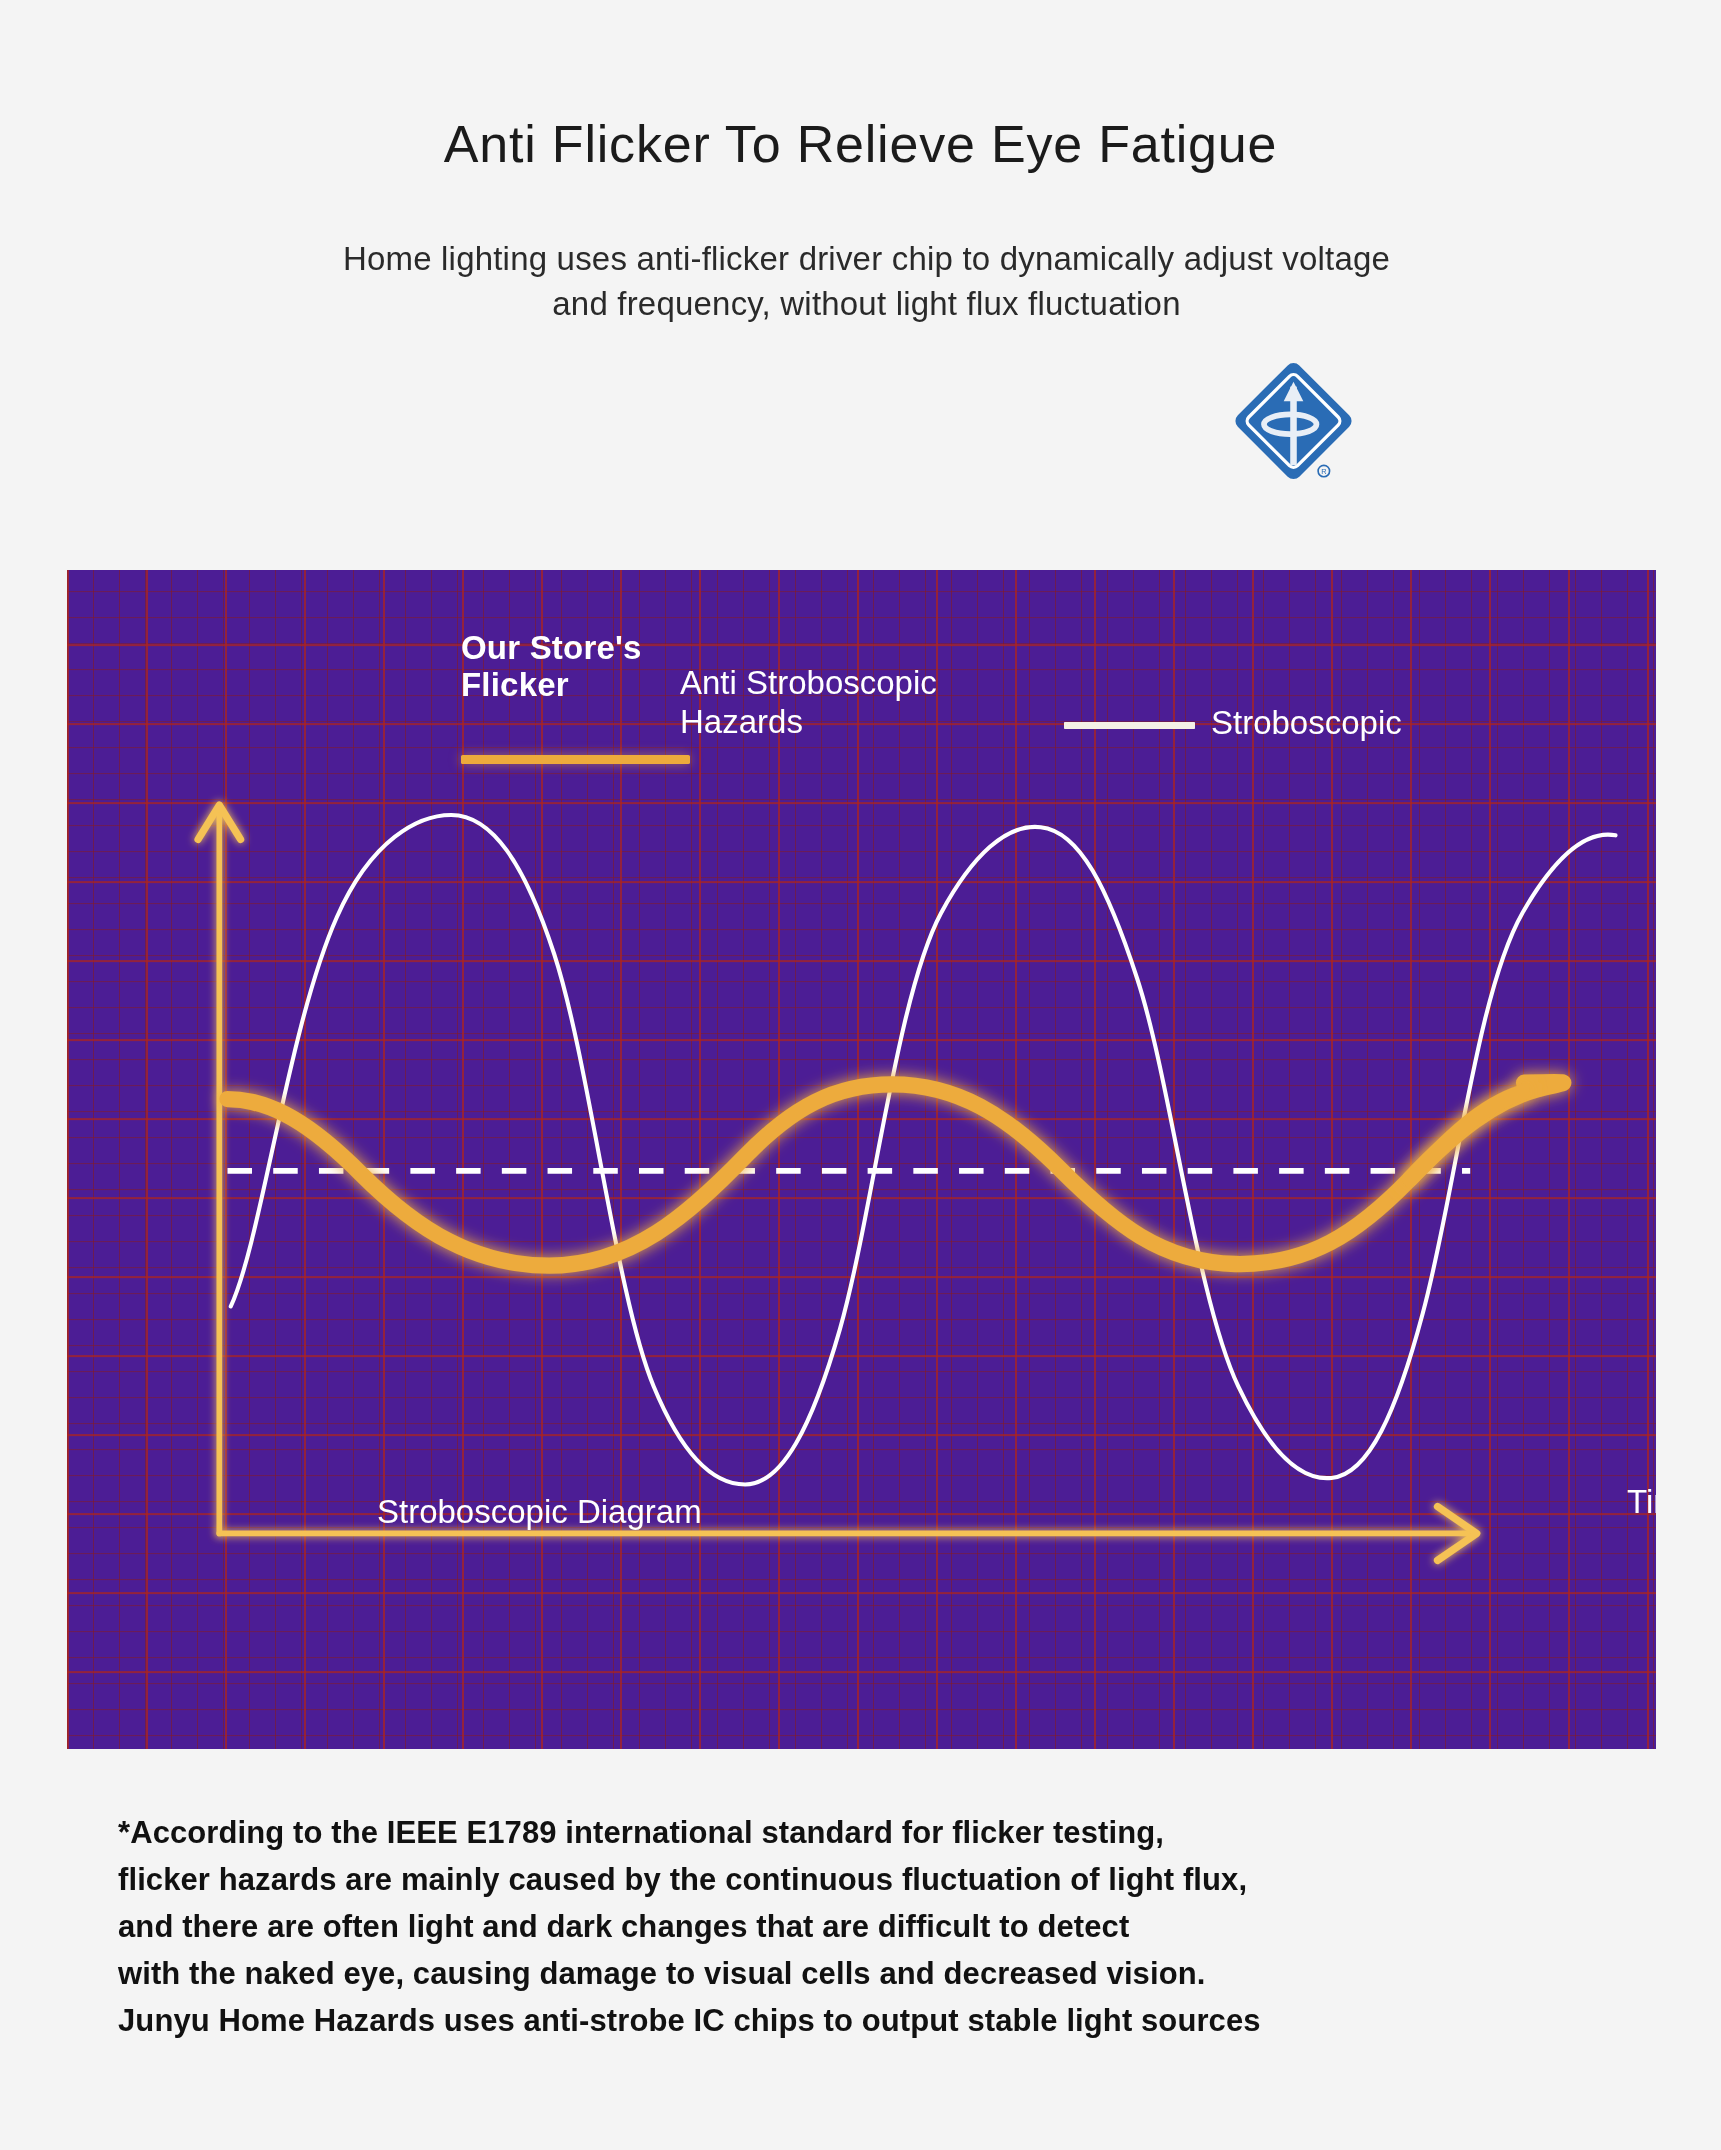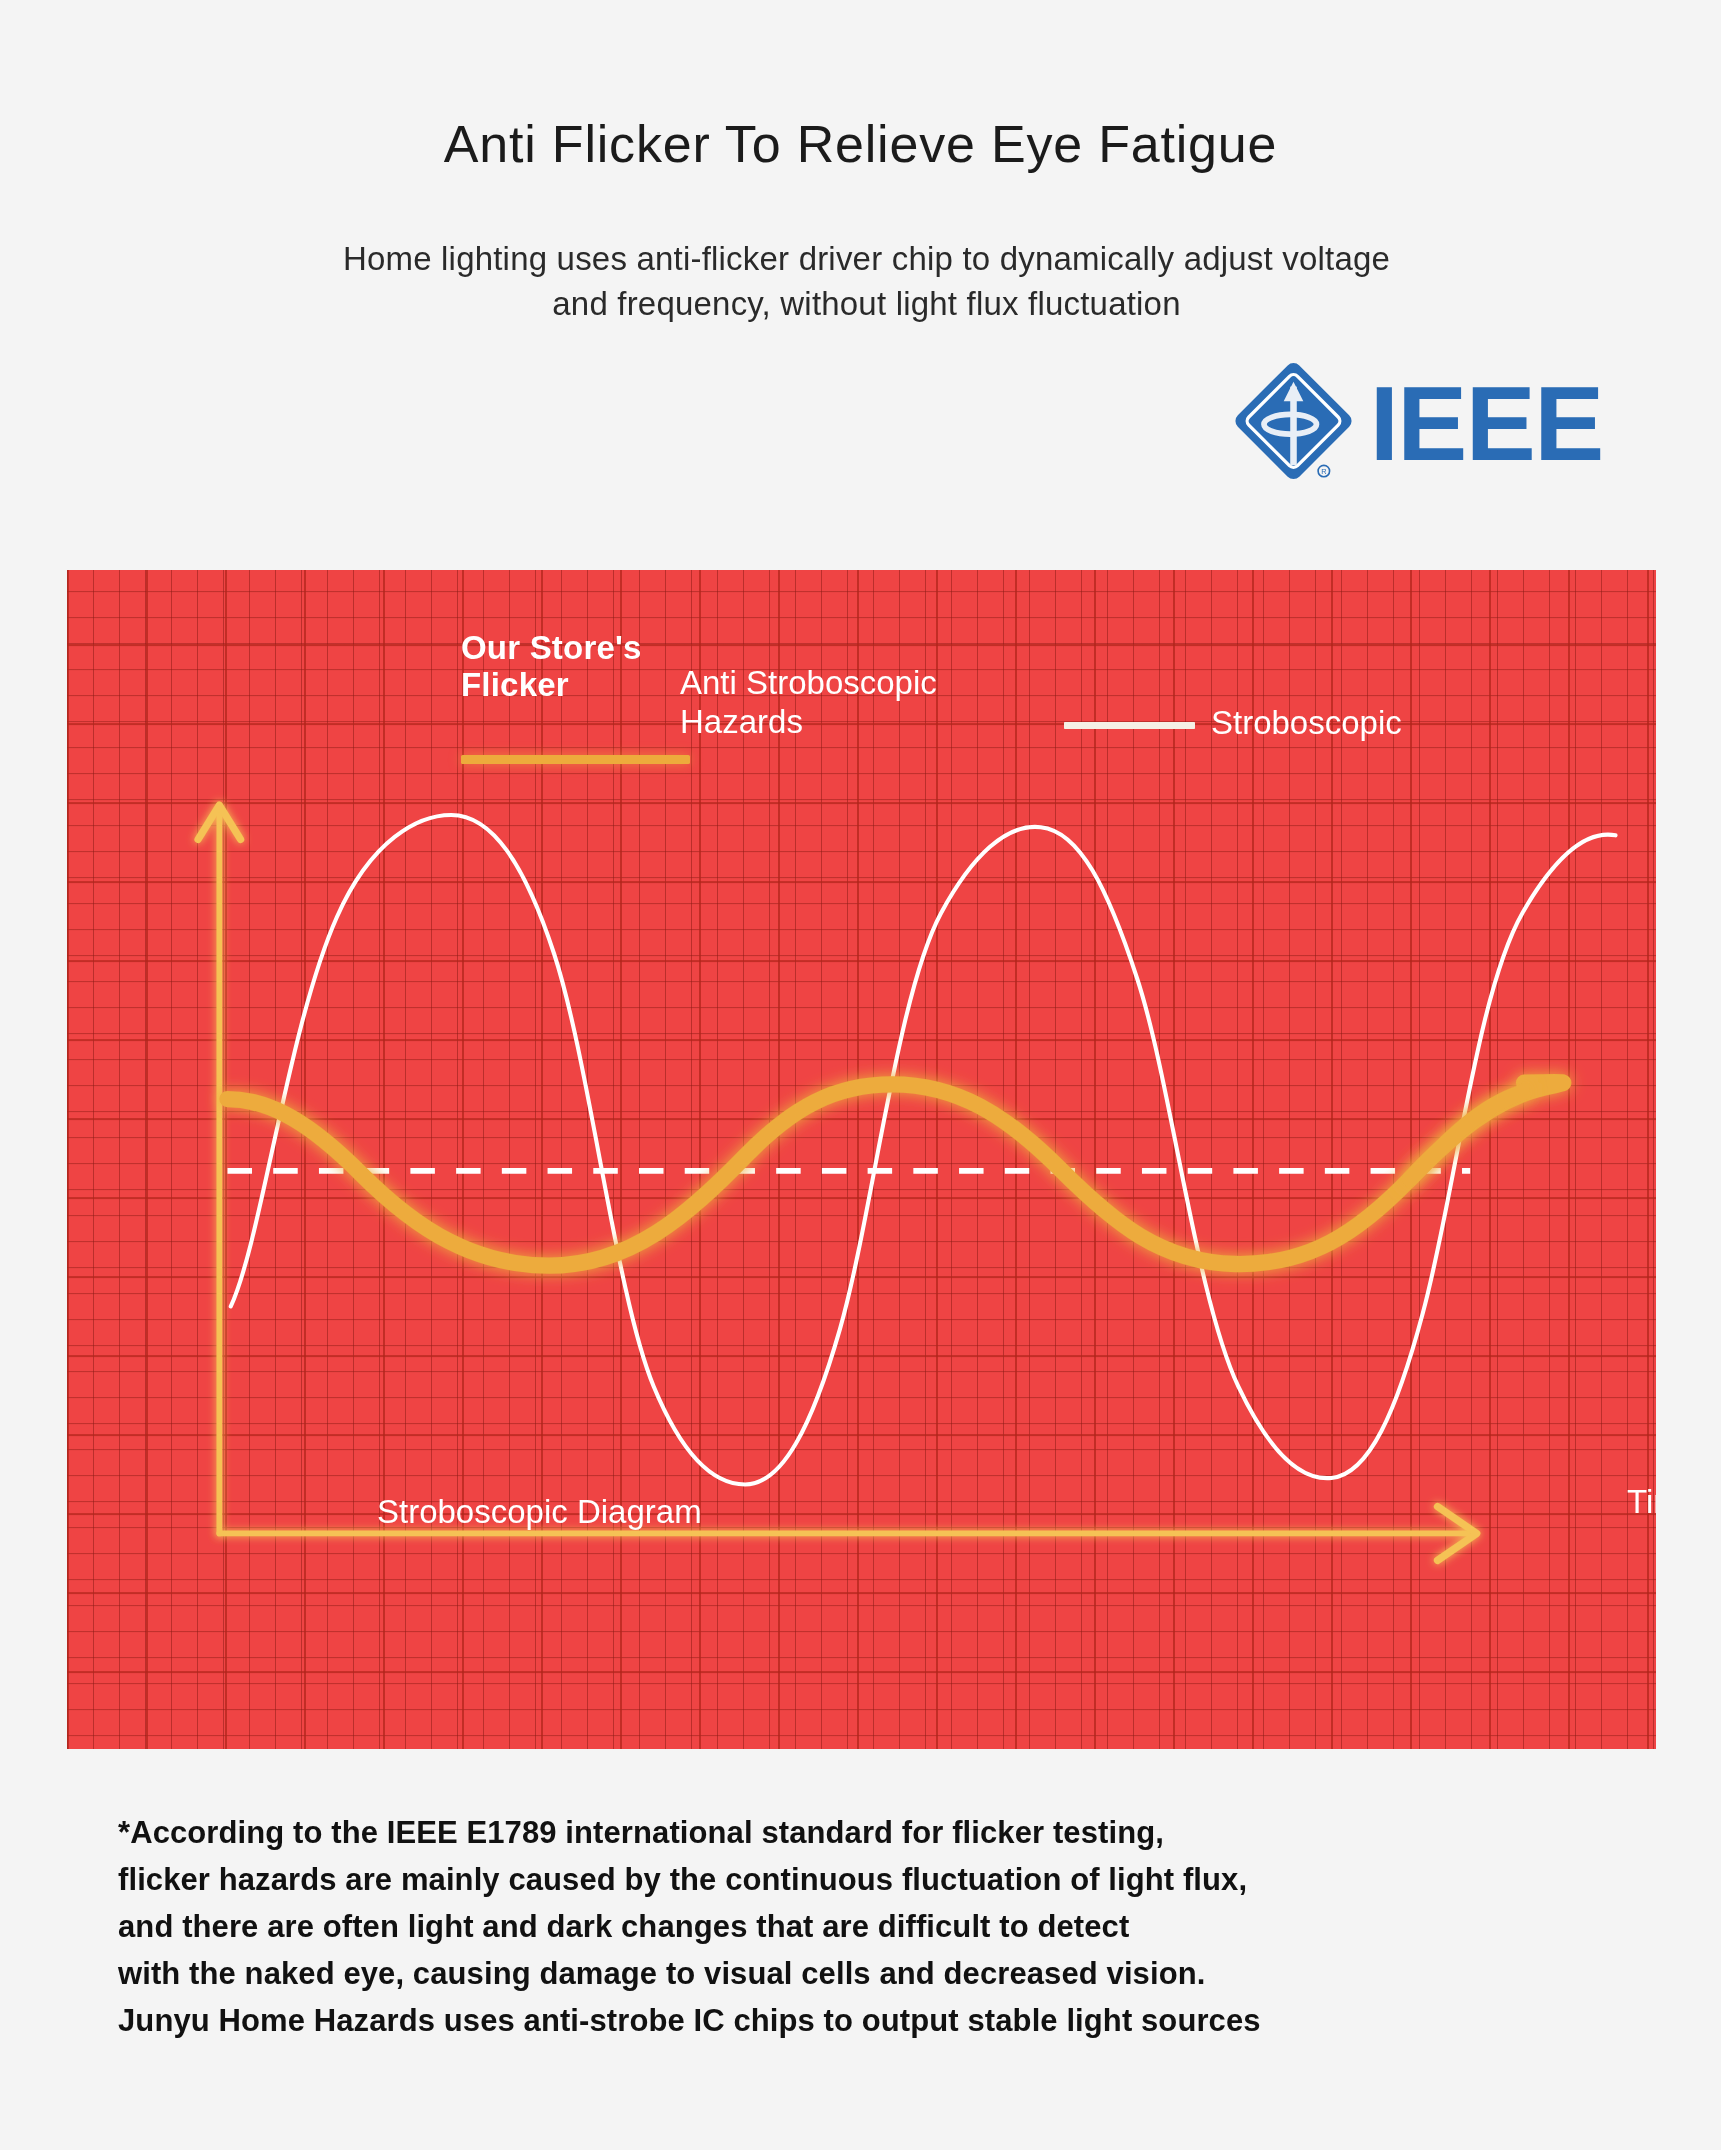--- a/index.html
+++ b/index.html
@@ -37,21 +37,21 @@
   .ieee-word {
     font-size:105px; font-weight:700; letter-spacing:-1.6px;
     color:#2a6cb5; line-height:1;
     font-family:"Liberation Sans", sans-serif;
   }
 
   
   .chart-panel {
     position:absolute; left:67px; top:570px;
     width:1589px; height:1179px;
-    background:#ef4444;
+    background:#4c1d95;
     overflow:hidden;
   }
   .grid-fine, .grid-coarse {
     position:absolute; inset:0; pointer-events:none;
   }
   .grid-fine {
     background-image:
       linear-gradient(to right, rgba(140,26,20,0.52) 0.8px, transparent 0.8px),
       linear-gradient(to bottom, rgba(140,26,20,0.52) 0.8px, transparent 0.8px);
     background-size:26px 26px;
@@ -132,21 +132,20 @@
         </g>
         <g transform="rotate(0 75 72)">
           <ellipse cx="71" cy="76" rx="32" ry="12" fill="none" stroke="#e8eef6" stroke-width="7"></ellipse>
           <path d="M75 30 L75 126" stroke="#e8eef6" stroke-width="8" stroke-linecap="butt"></path>
           <path d="M75 24 L63 48 L87 48 Z" fill="#e8eef6"></path>
         </g>
         <circle cx="112" cy="133" r="7" fill="none" stroke="#2a6cb5" stroke-width="2"></circle>
         <text x="112" y="137" font-size="9" fill="#2a6cb5" text-anchor="middle" font-family="Liberation Sans, sans-serif">R</text>
       </svg>
     </span>
-    <span class="ieee-word">IEEE</span>
   </div>
 
   <div class="chart-panel">
 
     <div class="grid-fine"></div>
     <div class="grid-coarse"></div>
 
     <div class="legend">
 
       <div class="lg-item lg-store">

